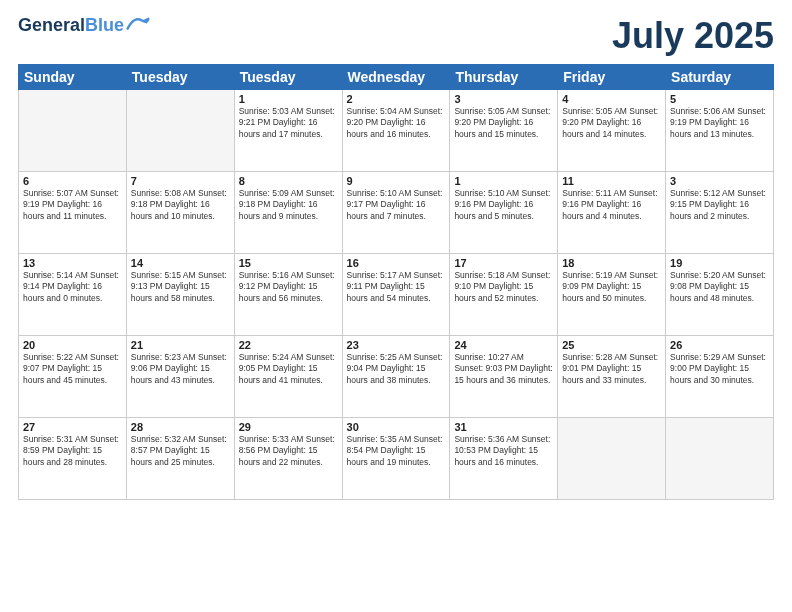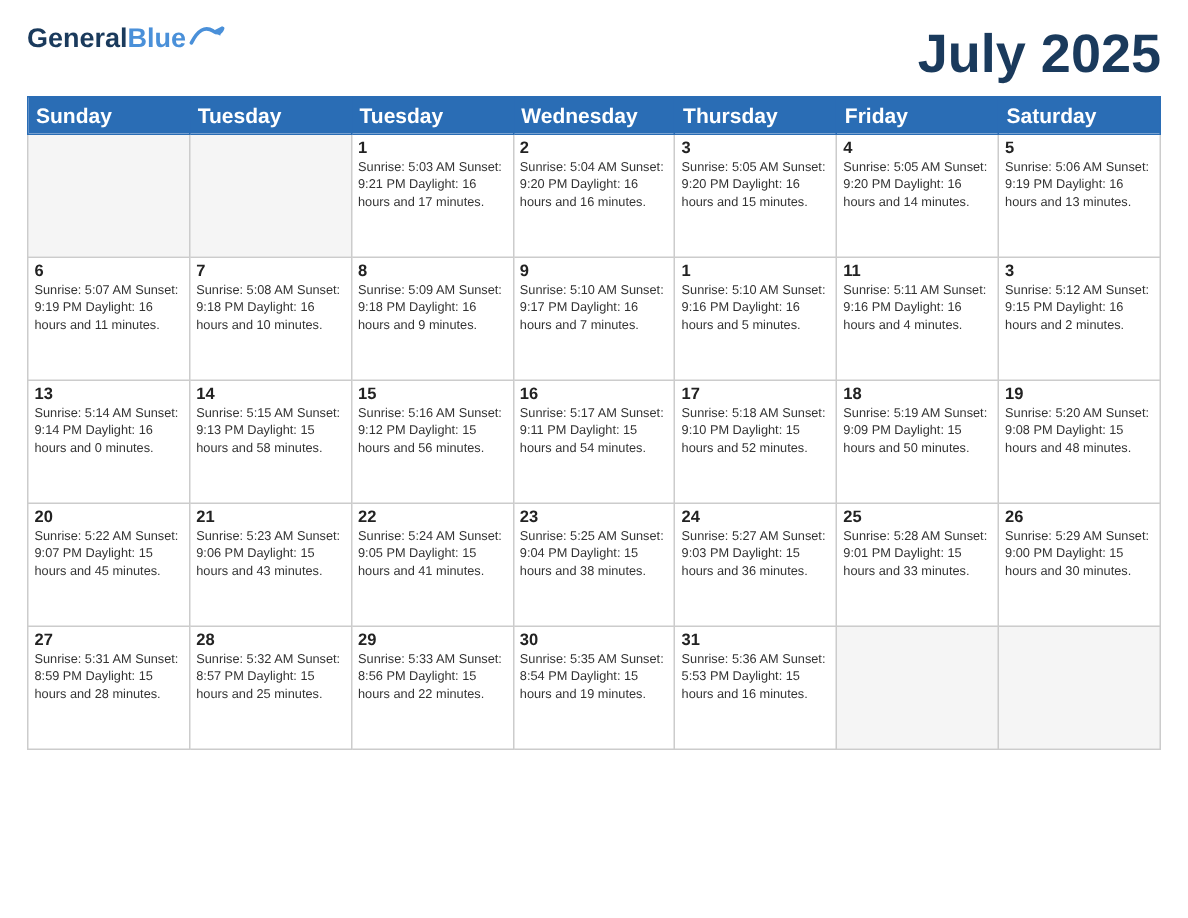--- a/index.html
+++ b/index.html
@@ -291,21 +291,21 @@
           </td>
           <td>
             <span class="day-num">23</span>
             <div class="day-info">Sunrise: 5:25 AM
 Sunset: 9:04 PM
 Daylight: 15 hours
 and 38 minutes.</div>
           </td>
           <td>
             <span class="day-num">24</span>
-            <div class="day-info">Sunrise: 5:27 AM
+            <div class="day-info">Sunrise: 10:27 AM
 Sunset: 9:03 PM
 Daylight: 15 hours
 and 36 minutes.</div>
           </td>
           <td>
             <span class="day-num">25</span>
             <div class="day-info">Sunrise: 5:28 AM
 Sunset: 9:01 PM
 Daylight: 15 hours
 and 33 minutes.</div>
@@ -343,21 +343,21 @@
           <td>
             <span class="day-num">30</span>
             <div class="day-info">Sunrise: 5:35 AM
 Sunset: 8:54 PM
 Daylight: 15 hours
 and 19 minutes.</div>
           </td>
           <td>
             <span class="day-num">31</span>
             <div class="day-info">Sunrise: 5:36 AM
-Sunset: 5:53 PM
+Sunset: 10:53 PM
 Daylight: 15 hours
 and 16 minutes.</div>
           </td>
           <td class="empty"></td>
           <td class="empty"></td>
         </tr>
       </tbody>
   </table>
 </div>
 

